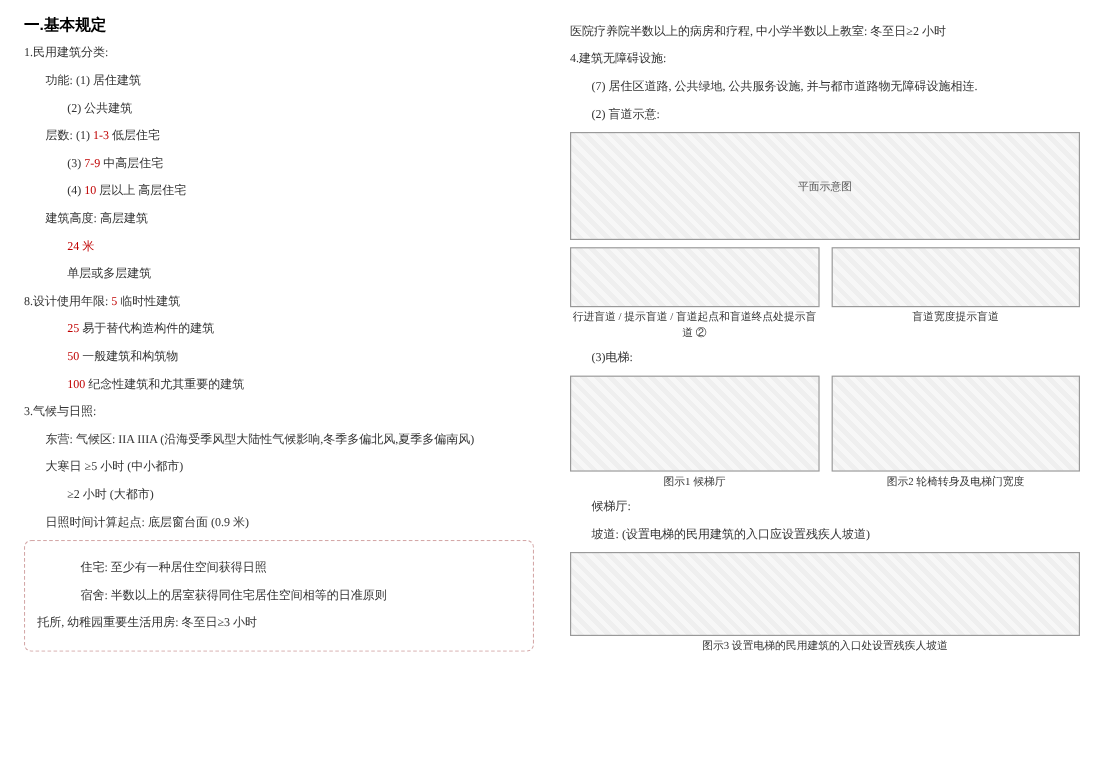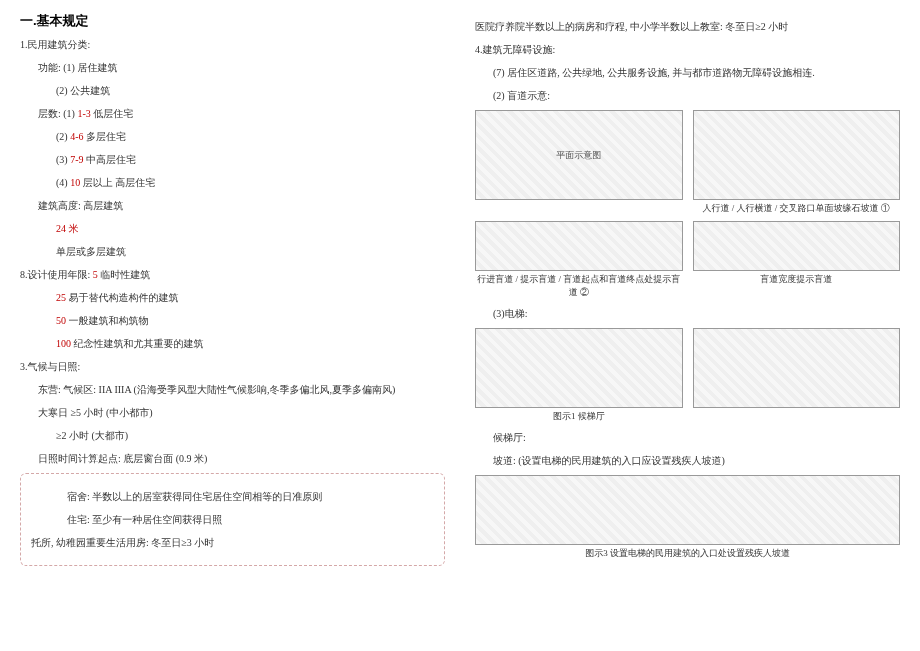--- a/index.html
+++ b/index.html
@@ -58,23 +58,20 @@
     <span>功能:</span>
     <span>(1) 居住建筑</span>
   </div>
   <div class="line indent2">(2) 公共建筑</div>
 
   <div class="line indent1">
     <span>层数:</span>
     <span>(1) </span><span class="red">1-3</span><span> 低层住宅</span>
   </div>
   <div class="line indent2">
-    <span>(2) </span><span class="red">4-6</span><span> 多层住宅</span>
-  </div>
-  <div class="line indent2">
     <span>(3) </span><span class="red">7-9</span><span> 中高层住宅</span>
   </div>
   <div class="line indent2">
     <span>(4) </span><span class="red">10</span><span> 层以上 高层住宅</span>
   </div>
 
   <div class="line indent1">建筑高度: 高层建筑</div>
   <div class="line indent2 red">24 米</div>
   <div class="line indent2">单层或多层建筑</div>
 
@@ -85,41 +82,37 @@
   <div class="line indent2"><span class="red">50</span><span> 一般建筑和构筑物</span></div>
   <div class="line indent2"><span class="red">100</span><span> 纪念性建筑和尤其重要的建筑</span></div>
 
   <div class="line">3.气候与日照:</div>
   <div class="line indent1">东营: 气候区: IIA   IIIA  (沿海受季风型大陆性气候影响,冬季多偏北风,夏季多偏南风)</div>
   <div class="line indent1">大寒日   ≥5 小时 (中小都市)</div>
   <div class="line indent2">≥2 小时  (大都市)</div>
   <div class="line indent1">日照时间计算起点: 底层窗台面 (0.9 米)</div>
 
   <div class="dashed-box">
+    <div class="line indent2">住宅: 至少有一种居住空间获得日照</div>
     <div class="line indent2">宿舍: 半数以上的居室获得同住宅居住空间相等的日准原则</div>
-    <div class="line indent2">住宅: 至少有一种居住空间获得日照</div>
     <div class="line">托所, 幼稚园重要生活用房: 冬至日≥3 小时</div>
   </div>
 
 </div>
 
 <div class="col">
 
   <div class="line">医院疗养院半数以上的病房和疗程, 中小学半数以上教室:      冬至日≥2 小时</div>
   <div class="line">4.建筑无障碍设施:</div>
   <div class="line indent1">(7) 居住区道路, 公共绿地, 公共服务设施, 并与都市道路物无障碍设施相连.</div>
   <div class="line indent1">(2) 盲道示意:</div>
 
   <div class="fig-row">
     <div style="flex:1">
       <div class="fig-placeholder" style="height:90px">平面示意图</div>
-    </div>
-    <div style="flex:1">
-      <div class="fig-placeholder" style="height:90px"></div>
-      <div class="fig-cap">人行道 / 人行横道 / 交叉路口单面坡缘石坡道 ①</div>
     </div>
   </div>
 
   <div class="fig-row">
     <div style="flex:1">
       <div class="fig-placeholder" style="height:50px"></div>
       <div class="fig-cap">行进盲道 / 提示盲道 / 盲道起点和盲道终点处提示盲道 ②</div>
     </div>
     <div style="flex:1">
       <div class="fig-placeholder" style="height:50px"></div>
@@ -129,20 +122,21 @@
 
   <div class="line indent1">(3)电梯:</div>
 
   <div class="fig-row">
     <div style="flex:1">
       <div class="fig-placeholder" style="height:80px"></div>
       <div class="fig-cap">图示1 候梯厅</div>
     </div>
     <div style="flex:1">
       <div class="fig-placeholder" style="height:80px"></div>
+      <div class="fig-cap">图示2 轮椅转身及电梯门宽度</div>
     </div>
   </div>
 
   <div class="line indent1">候梯厅:</div>
   <div class="line indent1">坡道: (设置电梯的民用建筑的入口应设置残疾人坡道)</div>
 
   <div>
     <div class="fig-placeholder" style="height:70px"></div>
     <div class="fig-cap">图示3  设置电梯的民用建筑的入口处设置残疾人坡道</div>
   </div>

